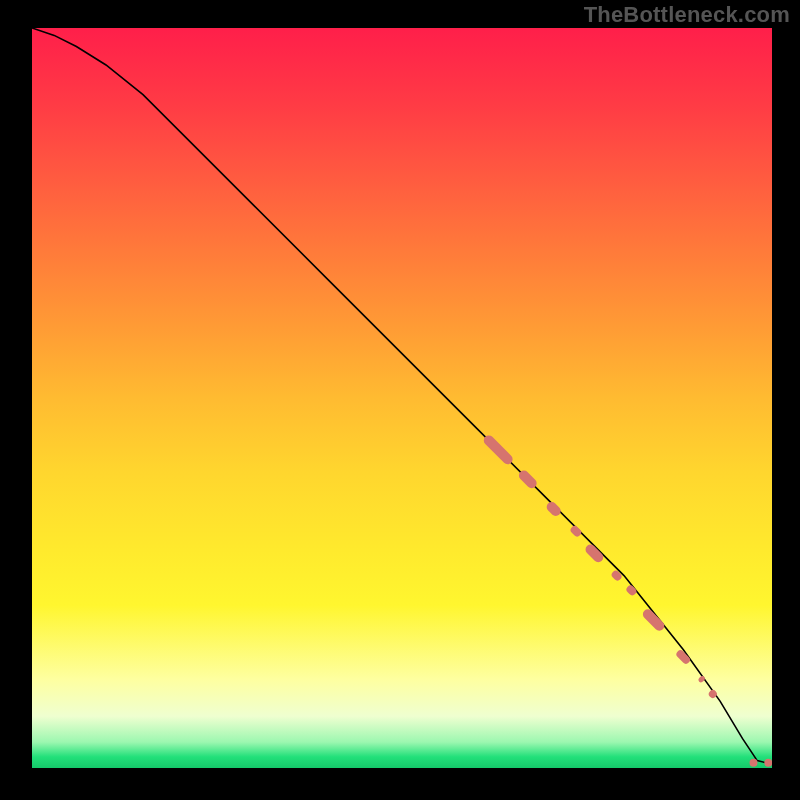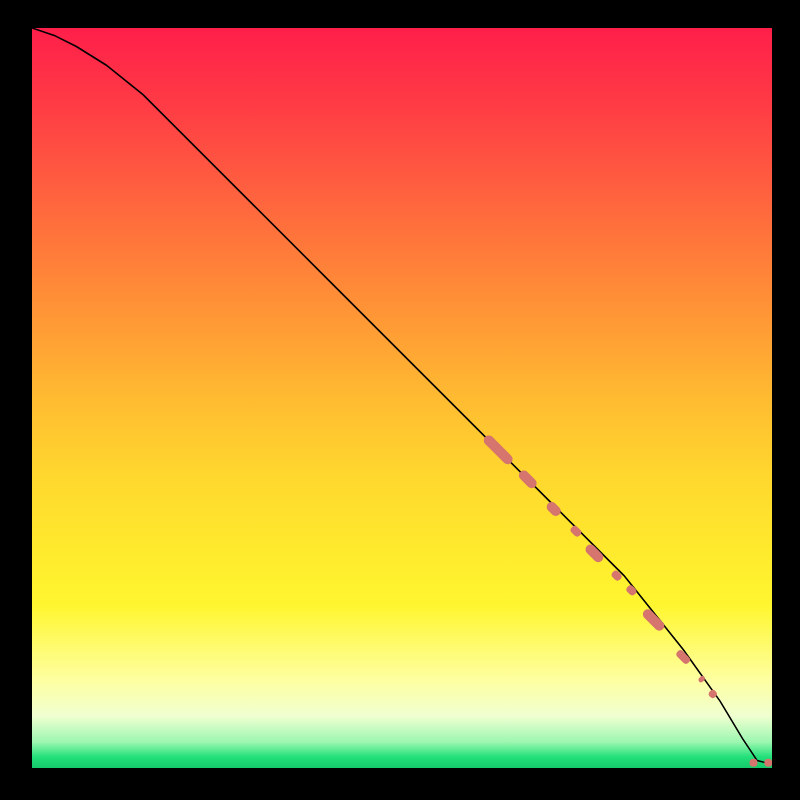--- a/index.html
+++ b/index.html
@@ -72,20 +72,21 @@
   }
   .pill {
     fill: #d6746e;
     stroke: none;
   }
 </style>
 </head>
 <body>
 
 <div class="frame">
+  <div class="watermark">TheBottleneck.com</div>
 
   <div class="plot">
     <div class="gradient"></div>
     <svg class="overlay" viewBox="0 0 740 740" preserveAspectRatio="none">
       <path id="curve-path" class="curve" d="M0.00 0.00 L22.20 7.40 L44.40 18.50 L74.00 37.00 L111.00 66.60 L148.00 103.60 L222.00 177.60 L296.00 251.60 L370.00 325.60 L444.00 399.60 L518.00 473.60 L592.00 547.60 L651.20 621.60 L688.20 673.40 L710.40 710.40 L725.20 732.60 L740.00 736.30"></path>
       <g id="dots">
           <rect x="447.89" y="416.80" width="36.63" height="10.00" rx="5" ry="5" class="pill" transform="rotate(45 466.20 421.80)"></rect>
           <rect x="485.33" y="446.40" width="20.93" height="10.00" rx="5" ry="5" class="pill" transform="rotate(45 495.80 451.40)"></rect>
           <rect x="513.85" y="476.00" width="15.70" height="10.00" rx="5" ry="5" class="pill" transform="rotate(45 521.70 481.00)"></rect>
           <rect x="538.14" y="499.20" width="11.51" height="8.00" rx="4" ry="4" class="pill" transform="rotate(45 543.90 503.20)"></rect>

